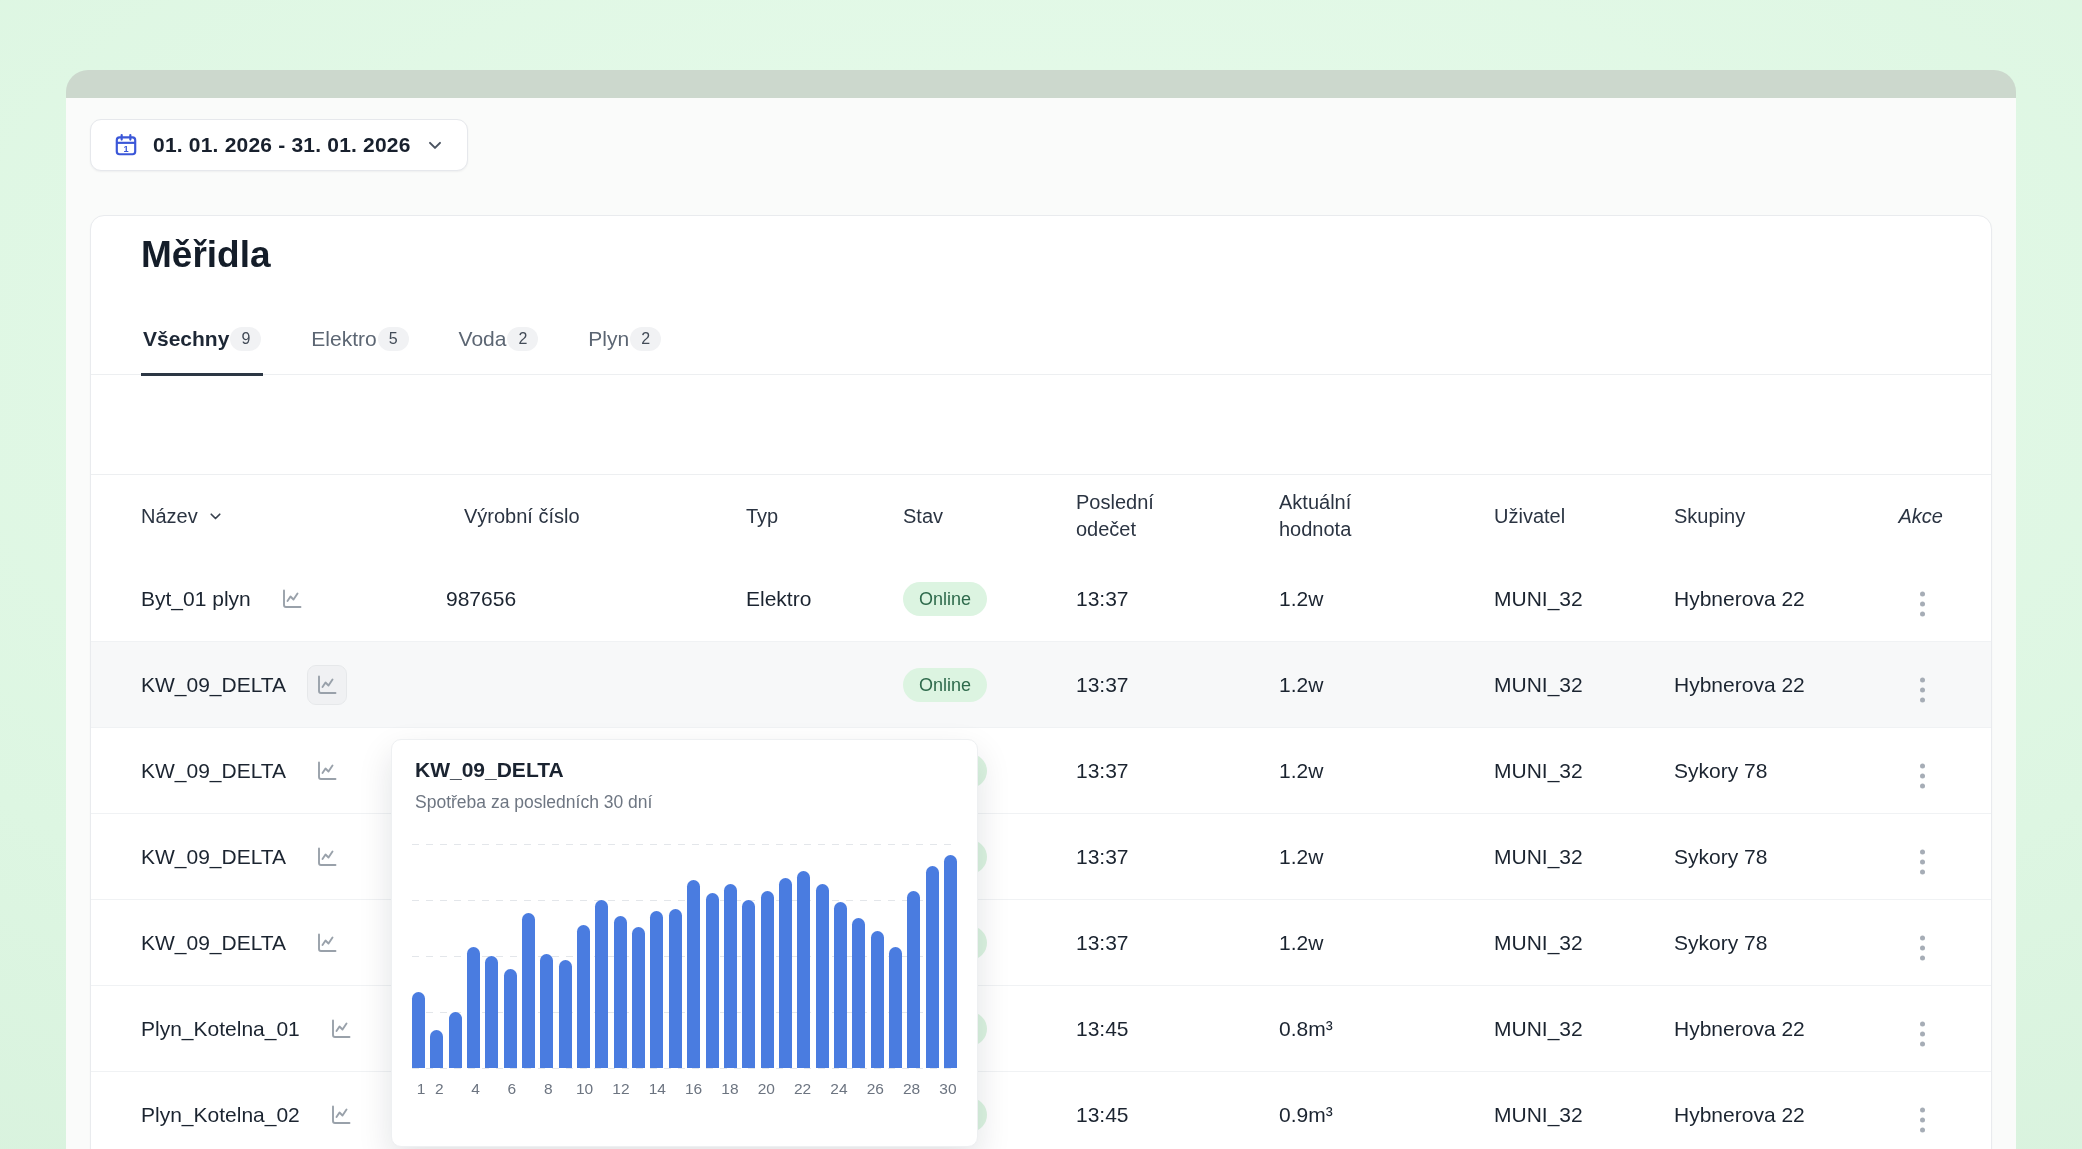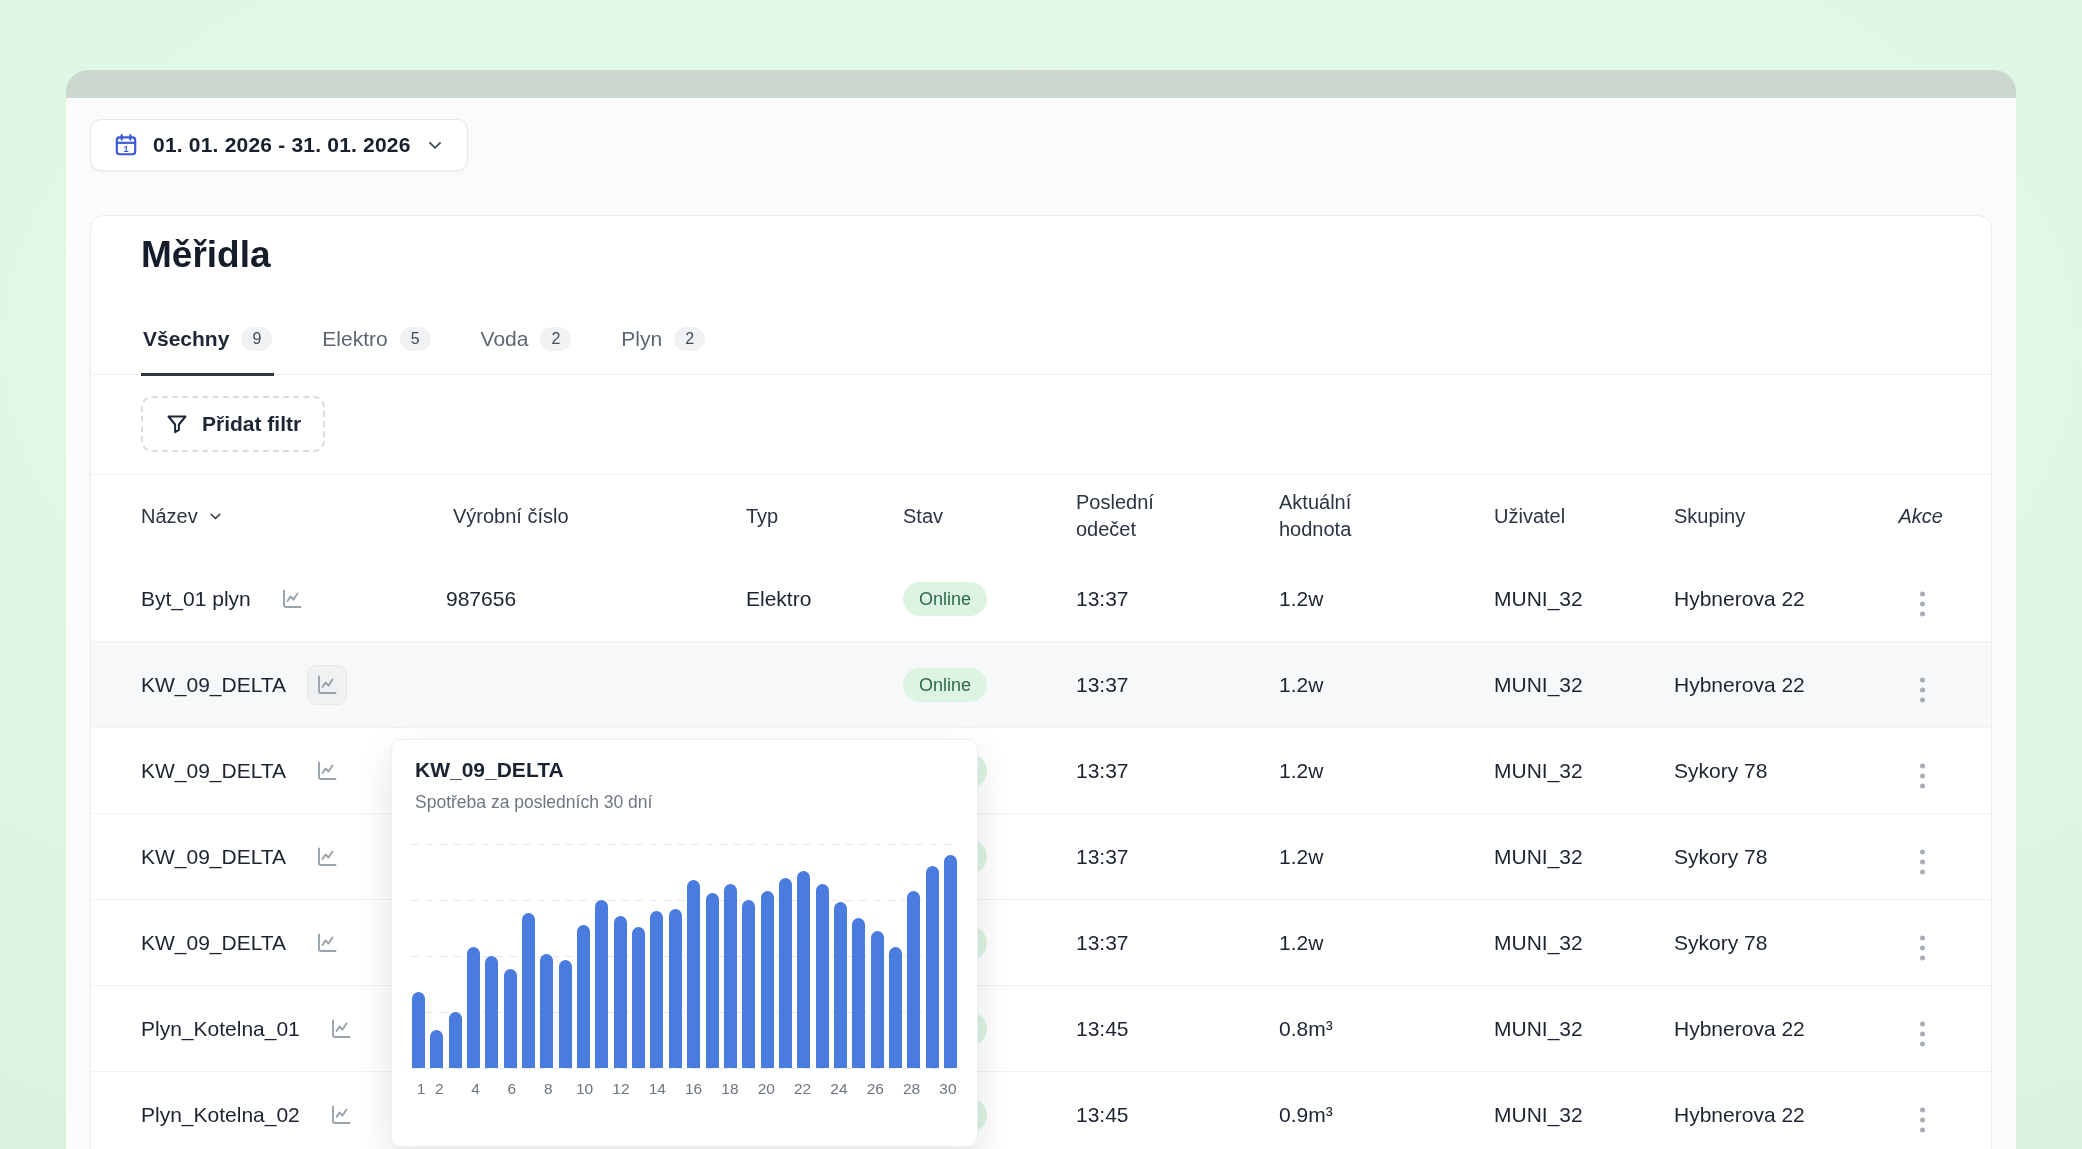--- a/index.html
+++ b/index.html
@@ -19,42 +19,42 @@
             box-shadow:0 1px 2px rgba(16,24,40,.05);cursor:pointer;}
   .date-btn .lbl{font-size:21px;font-weight:700;color:#18202d;letter-spacing:.2px;}
 
   
   .card{position:absolute;left:24px;top:117px;width:1900px;height:1100px;background:#ffffff;
         border:1px solid #e9ebee;border-radius:14px;box-shadow:0 1px 2px rgba(16,24,40,.03);}
   .page-title{position:absolute;left:50px;top:16px;margin:0;font-size:37px;line-height:46px;
               font-weight:700;color:#141d29;}
   .tabs-row{position:absolute;left:0;right:0;top:85px;height:74px;border-bottom:1px solid #edeff1;
             display:flex;align-items:flex-end;gap:46px;padding-left:50px;box-sizing:border-box;}
-  .tab{display:flex;align-items:center;gap:12px;background:none;border:none;padding:0 2px 22px 2px;
+  .tab{display:flex;align-items:center;gap:1px;background:none;border:none;padding:0 2px 22px 2px;
        border-bottom:3px solid transparent;margin-bottom:-2px;cursor:pointer;
        font-family:inherit;font-size:21px;color:#5c6673;font-weight:400;}
   .tab.active{color:#1d2735;font-weight:700;border-bottom-color:#2c3744;}
   .tab-badge{background:#f1f2f4;color:#424b57;font-size:16px;font-weight:400;border-radius:999px;
              padding:4px 11px;line-height:1;}
 
   
   .filter-btn{position:absolute;left:50px;top:180px;height:56px;display:flex;align-items:center;gap:13px;
               background:#fff;border:2px dashed #d9dde2;border-radius:11px;padding:0 22px;cursor:pointer;
               font-family:inherit;font-size:21px;font-weight:700;color:#1c2634;}
   .export-btn{position:absolute;right:48px;top:180px;height:56px;display:flex;align-items:center;gap:13px;
               background:#fff;border:1px solid #e3e6ea;border-radius:11px;padding:0 24px;cursor:pointer;
               box-shadow:0 1px 2px rgba(16,24,40,.05);
               font-family:inherit;font-size:21px;font-weight:700;color:#1c2634;}
 
   
   .thead{position:absolute;left:0;right:0;top:258px;height:82px;border-top:1px solid #edeff1;
          border-bottom:1px solid #edeff1;}
   .hcell{position:absolute;top:50%;transform:translateY(-50%);font-size:20px;color:#2b3442;line-height:27px;}
   .h-name{left:50px;display:flex;align-items:center;gap:9px;cursor:pointer;}
-  .h-serial{left:362px;}
+  .h-serial{left:373px;}
   .h-type{left:655px;}
   .h-status{left:812px;}
   .h-last{left:985px;width:112px;}
   .h-current{left:1188px;width:118px;}
   .h-user{left:1403px;}
   .h-group{left:1583px;}
   .h-akce{right:48px;text-align:right;font-style:italic;}
 
   .tbody{position:absolute;left:0;right:0;top:340px;}
   .trow{position:relative;height:85px;border-bottom:1px solid #f0f2f4;background:#fff;}
@@ -128,26 +128,20 @@
             <button class="tab">
     <span class="tab-label">Voda</span>
     <span class="tab-badge">2</span>
   </button>
             <button class="tab">
     <span class="tab-label">Plyn</span>
     <span class="tab-badge">2</span>
   </button>
           </nav>
 
-        <button class="filter-btn">
-          <svg width="24" height="24" viewBox="0 0 24 24">
-            <path d="M3.5 4.5h17l-6.6 8v5.4l-3.8 2.3v-7.7z" fill="none" stroke="#1c2634" stroke-width="2" stroke-linejoin="round"></path>
-          </svg>
-          <span>Přidat filtr</span>
-        </button>
 
 
         <div class="thead">
           <div class="hcell h-name">
             <span>Název</span>
             <svg width="17" height="17" viewBox="0 0 24 24">
               <polyline points="6,9.5 12,15.5 18,9.5" fill="none" stroke="#39424f" stroke-width="2.4" stroke-linecap="round" stroke-linejoin="round"></polyline>
             </svg>
           </div>
           <div class="hcell h-serial">Výrobní číslo</div>

